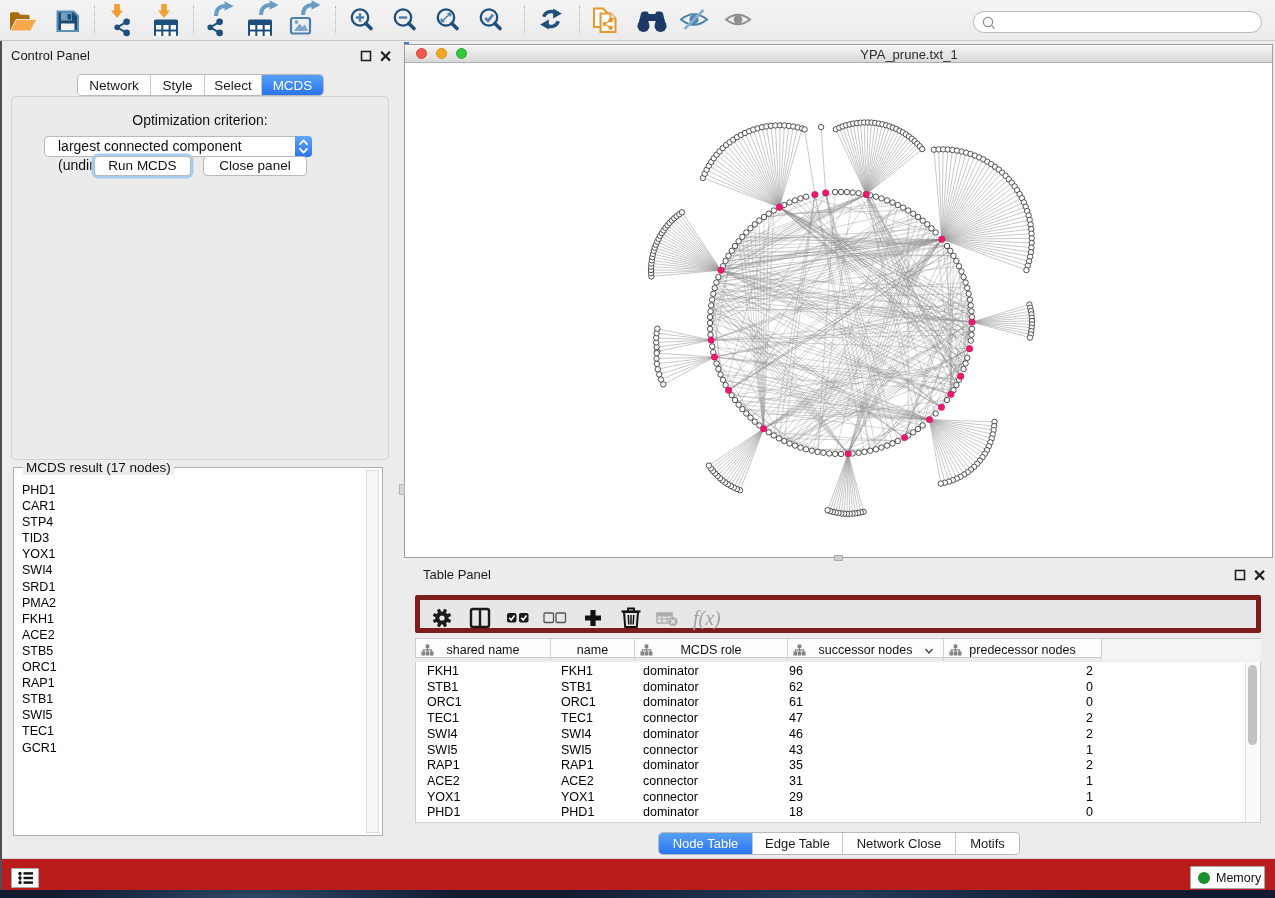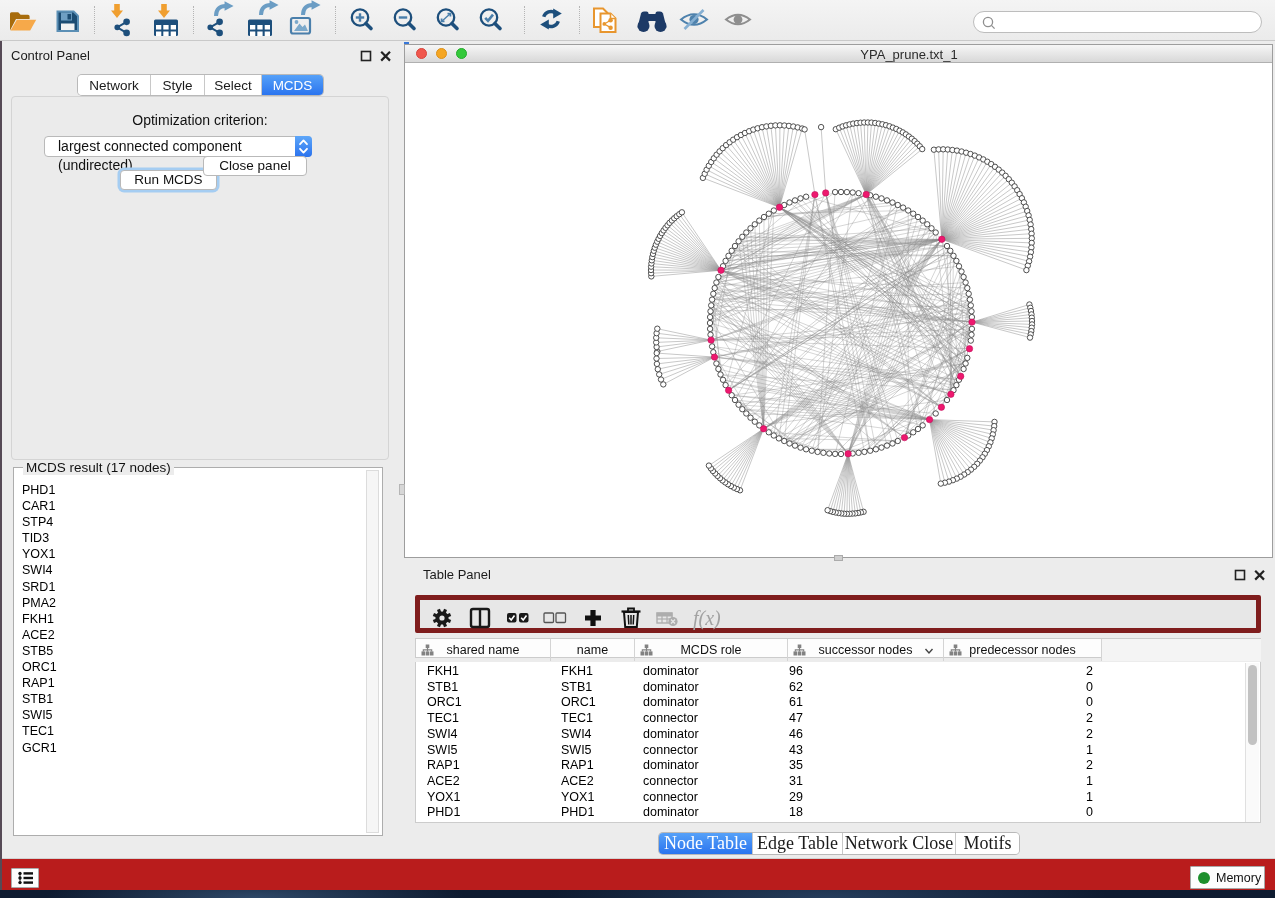--- a/index.html
+++ b/index.html
@@ -29,21 +29,21 @@
   border:1px solid #d4d4d4; border-radius:4px; background:#ebebeb; }
 #optlabel { position:absolute; left:0; top:112px; width:400px; text-align:center;
   font-size:14px; color:#111; }
 #dropdown { position:absolute; left:44px; top:136px; width:268px; height:21px; background:#fff;
   border:1px solid #b9b9b9; border-radius:4px; font-size:14px; color:#111; line-height:19px; }
 #dropdown .txt { padding-left:13px; }
 #dd-btn { position:absolute; right:-1px; top:-1px; width:17px; height:21px;
   background:linear-gradient(#5ea7f9,#2a72ee); border-radius:0 4px 4px 0; }
 .btn { position:absolute; height:20px; background:#fff; border:1px solid #b9b9b9;
   border-radius:4px; font-size:13.5px; color:#111; text-align:center; line-height:18px; }
-#btn-run { left:94px; top:170px; width:97px; box-shadow:0 0 0 2.5px #a5cdf2;margin-left:26px; }
+#btn-run { left:94px; top:156px; width:97px; box-shadow:0 0 0 2.5px #a5cdf2; }
 #btn-close { left:203px; top:156px; width:104px; }
 #fieldset { position:absolute; left:13px; top:467px; width:370px; height:369px;
   border:1px solid #adadad; background:#fff; }
 #legend { position:absolute; left:23px; top:460px; background:#ececec; font-size:13.5px;
   color:#111; padding:0 3px; }
 #mcdslist { position:absolute; left:22px; top:482px; font-size:12.5px; color:#000; line-height:16.1px; }
 #listscroll { position:absolute; right:3px; top:2px; bottom:2px; width:13px;
   background:#f6f6f6; border:1px solid #dcdcdc; }
 
 
@@ -70,21 +70,21 @@
 .c1 { position:absolute; left:11px; }
 .c2 { position:absolute; left:145px; }
 .c3 { position:absolute; left:227px; }
 .c4 { position:absolute; left:373px; width:135px; text-align:left; }
 .c5 { position:absolute; left:521px; width:156px; text-align:right; }
 #tscroll { position:absolute; right:1px; top:1px; width:14px; height:159px; background:#fafafa;
   border-left:1px solid #e0e0e0; }
 #tthumb { position:absolute; left:2px; top:2px; width:9px; height:80px; background:#c2c2c2;
   border-radius:5px; }
 #btabs { position:absolute; left:659px; top:833px; height:21px; display:flex;
-  border-radius:4px; overflow:hidden; box-shadow:0 0 0 1px #b9b9b9; font-size:18px;font-family:Liberation Serif, serif; }
+  border-radius:4px; overflow:hidden; box-shadow:0 0 0 1px #b9b9b9; font-size:13px; }
 
 
 #statusbar { position:absolute; left:0; top:858px; width:1275px; height:32px;
   background:#b91c1c; border-top:1px solid #d2d2d2; }
 #listbtn { position:absolute; left:11px; top:9px; width:28px; height:20px; background:#fdfdfd;
   border:1px solid #ababab; border-radius:1px; }
 #membtn { position:absolute; right:10px; top:7px; width:75px; height:23px; background:#fdfdfd;
   border:1px solid #a8a8a8; border-radius:1px; font-size:12.5px; color:#111; }
 #membtn .dot { position:absolute; left:7px; top:5px; width:12px; height:12px;
   border-radius:50%; background:#1d8f2c; }

